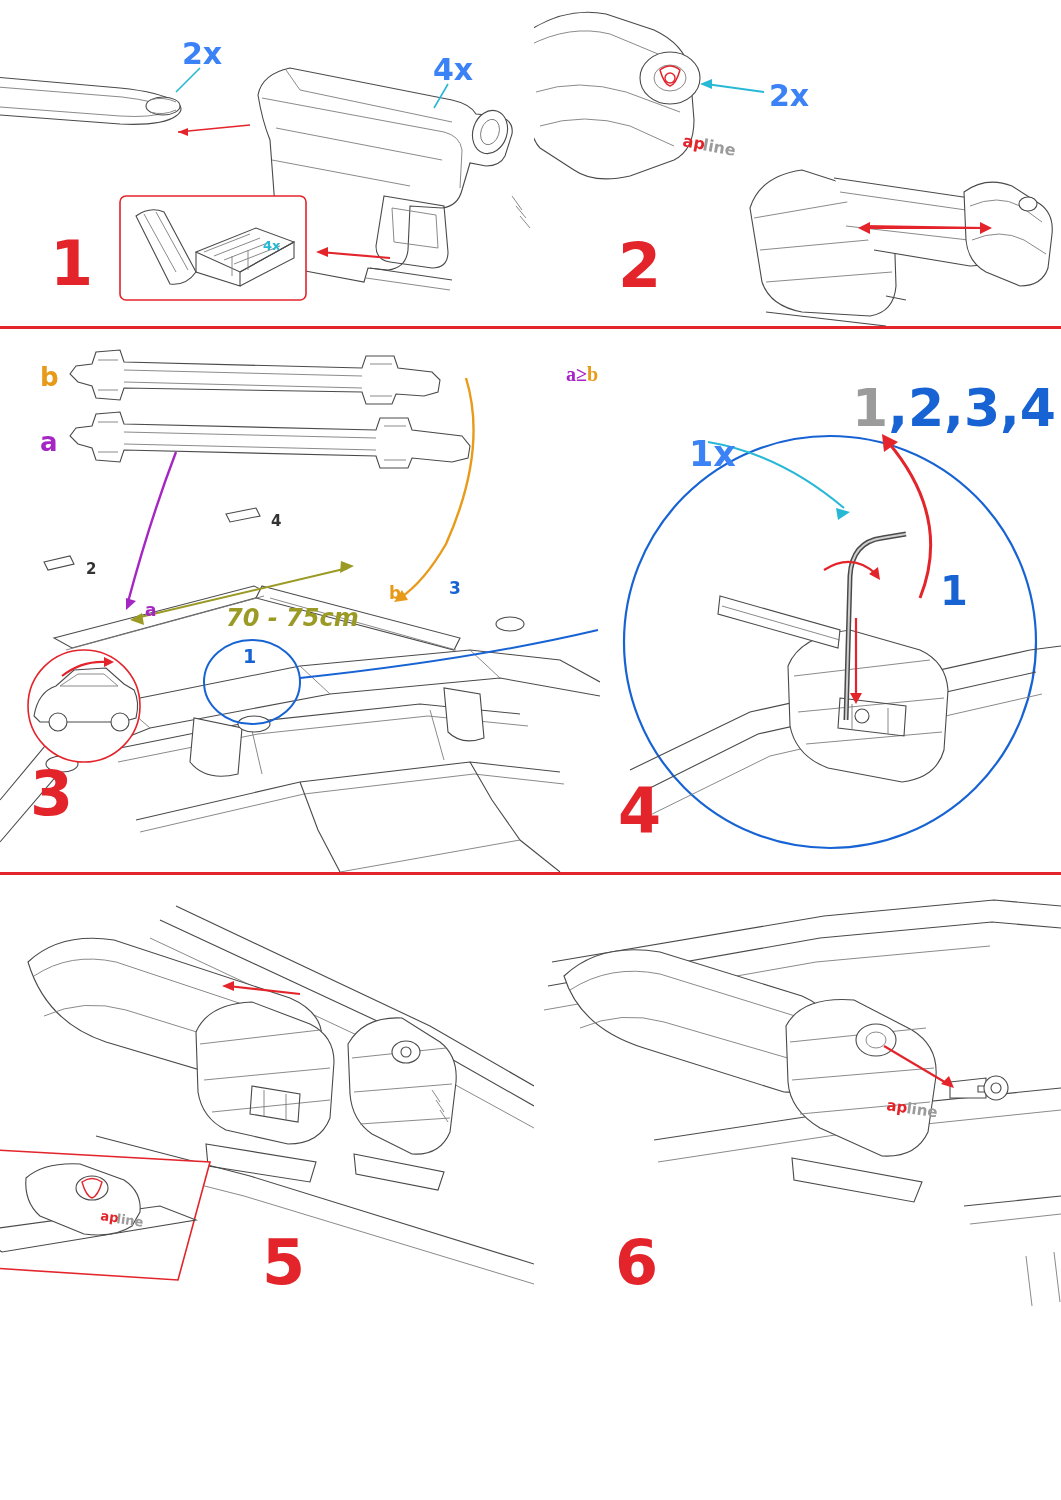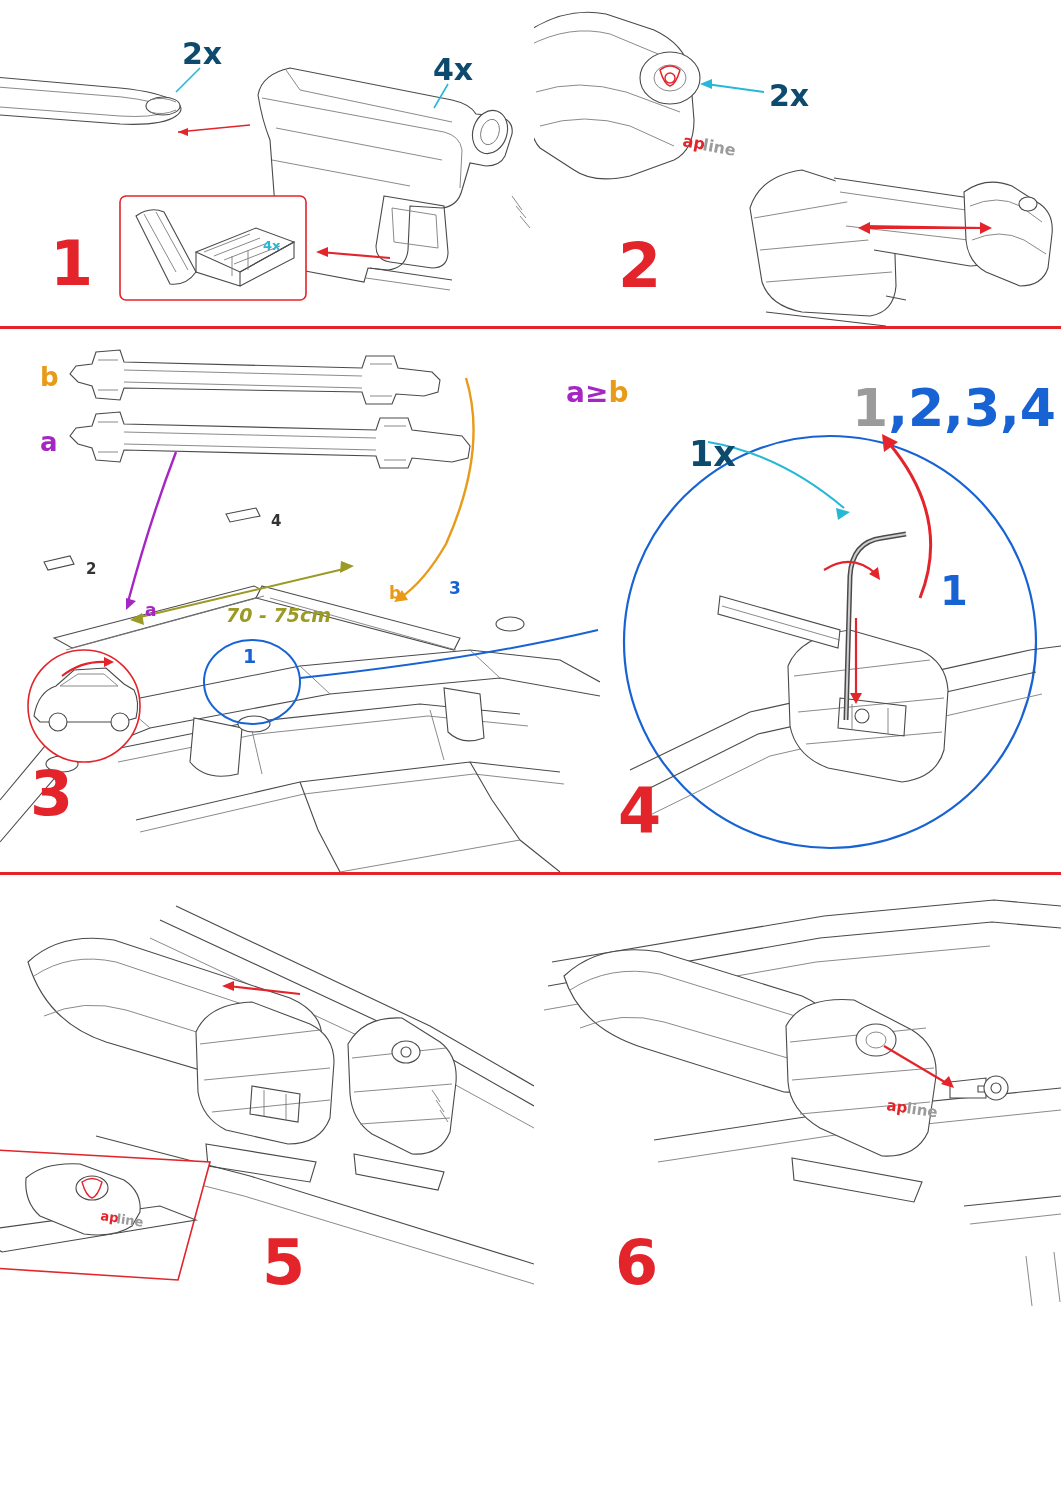--- a/index.html
+++ b/index.html
@@ -49,42 +49,42 @@
   #step5 { left: 262px; top: 1232px; }
   #step6 { left: 615px; top: 1232px; }
 
   
   .lbl {
     position: absolute;
     font-family: "DejaVu Sans", sans-serif;
     font-weight: 700;
     white-space: nowrap;
   }
-  .cyan  { color: #0c4a6e; }
+  .cyan  { color: #3b82f6; }
   .blue  { color: #1763d4; }
   .purple{ color: #a626c4; }
   .orange{ color: #e89a19; }
   .olive { color: #9a9a24; }
   .grey  { color: #9b9b9b; }
 
   #lbl2x_a { left: 182px; top: 36px;  font-size: 30px; }
   #lbl4x_a { left: 433px; top: 52px;  font-size: 30px; }
   #lbl2x_b { left: 769px; top: 78px;  font-size: 30px; }
   #lbl4x_inset { left: 263px; top: 238px; font-size: 13px; color:#27b8d6; }
 
   #lblB { left: 40px;  top: 362px; font-size: 26px; }
   #lblA { left: 40px;  top: 427px; font-size: 26px; }
-  #lblAB { left: 566px; top: 376px; font-size: 28px; }
+  #lblAB { left: 566px; top: 363px; font-size: 20px; font-family: Liberation Serif, serif; }
   #lblAB .ge { color: #a626c4; }
 
   #lbl1x { left: 689px; top: 434px; font-size: 35px; }
   #lbl1234 { left: 852px; top: 378px; font-size: 52px; }
   #one_in_circle { left: 940px; top: 568px; font-size: 40px; }
 
-  #lbl_dist { left: 226px; top: 604px; font-size: 19px; font-style: italic; }
+  #lbl_dist { left: 226px; top: 604px; font-size: 24px; font-style: italic; }
   #lbl_a_small { left: 145px; top: 600px; font-size: 17px; }
   #lbl_b_small { left: 389px; top: 583px; font-size: 17px; }
   #lbl_n2 { left: 86px;  top: 560px; font-size: 15px; color:#333; }
   #lbl_n4 { left: 271px; top: 512px; font-size: 15px; color:#333; }
   #lbl_n3 { left: 449px; top: 578px; font-size: 17px; color:#1763d4; }
   #lbl_n1 { left: 243px; top: 645px; font-size: 19px; color:#1763d4; }
 
   
   .footer { position: absolute; left: 0; top: 1360px; width: 1061px; height: 140px; }
 

